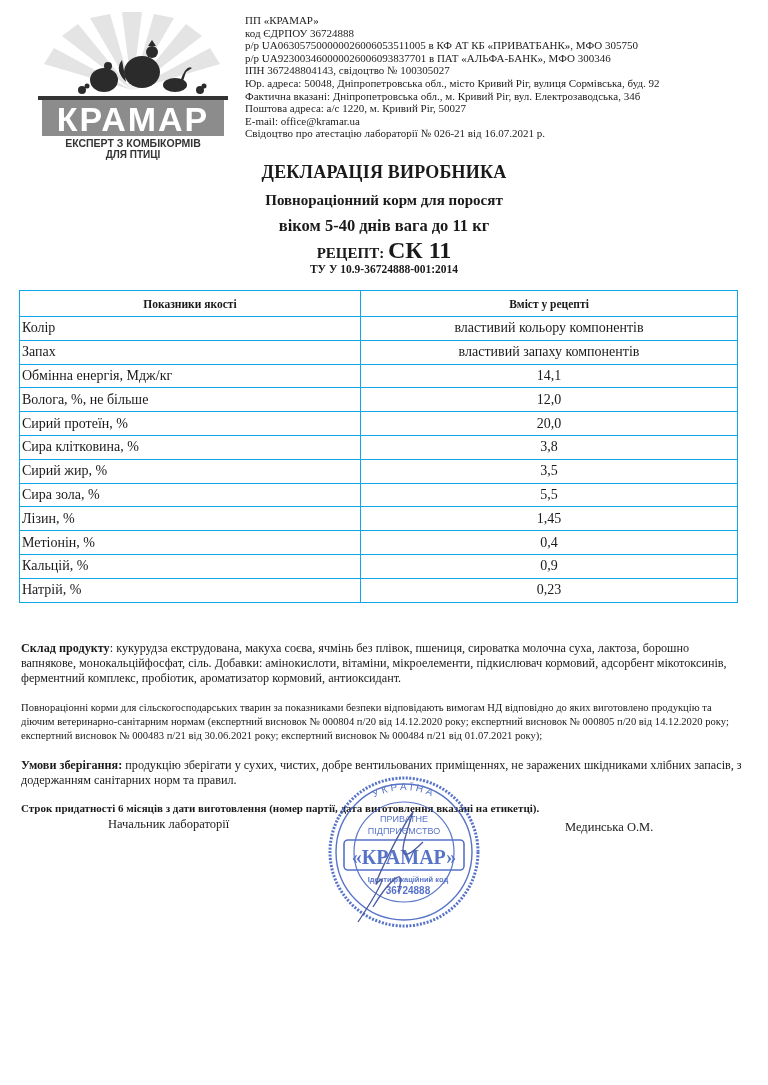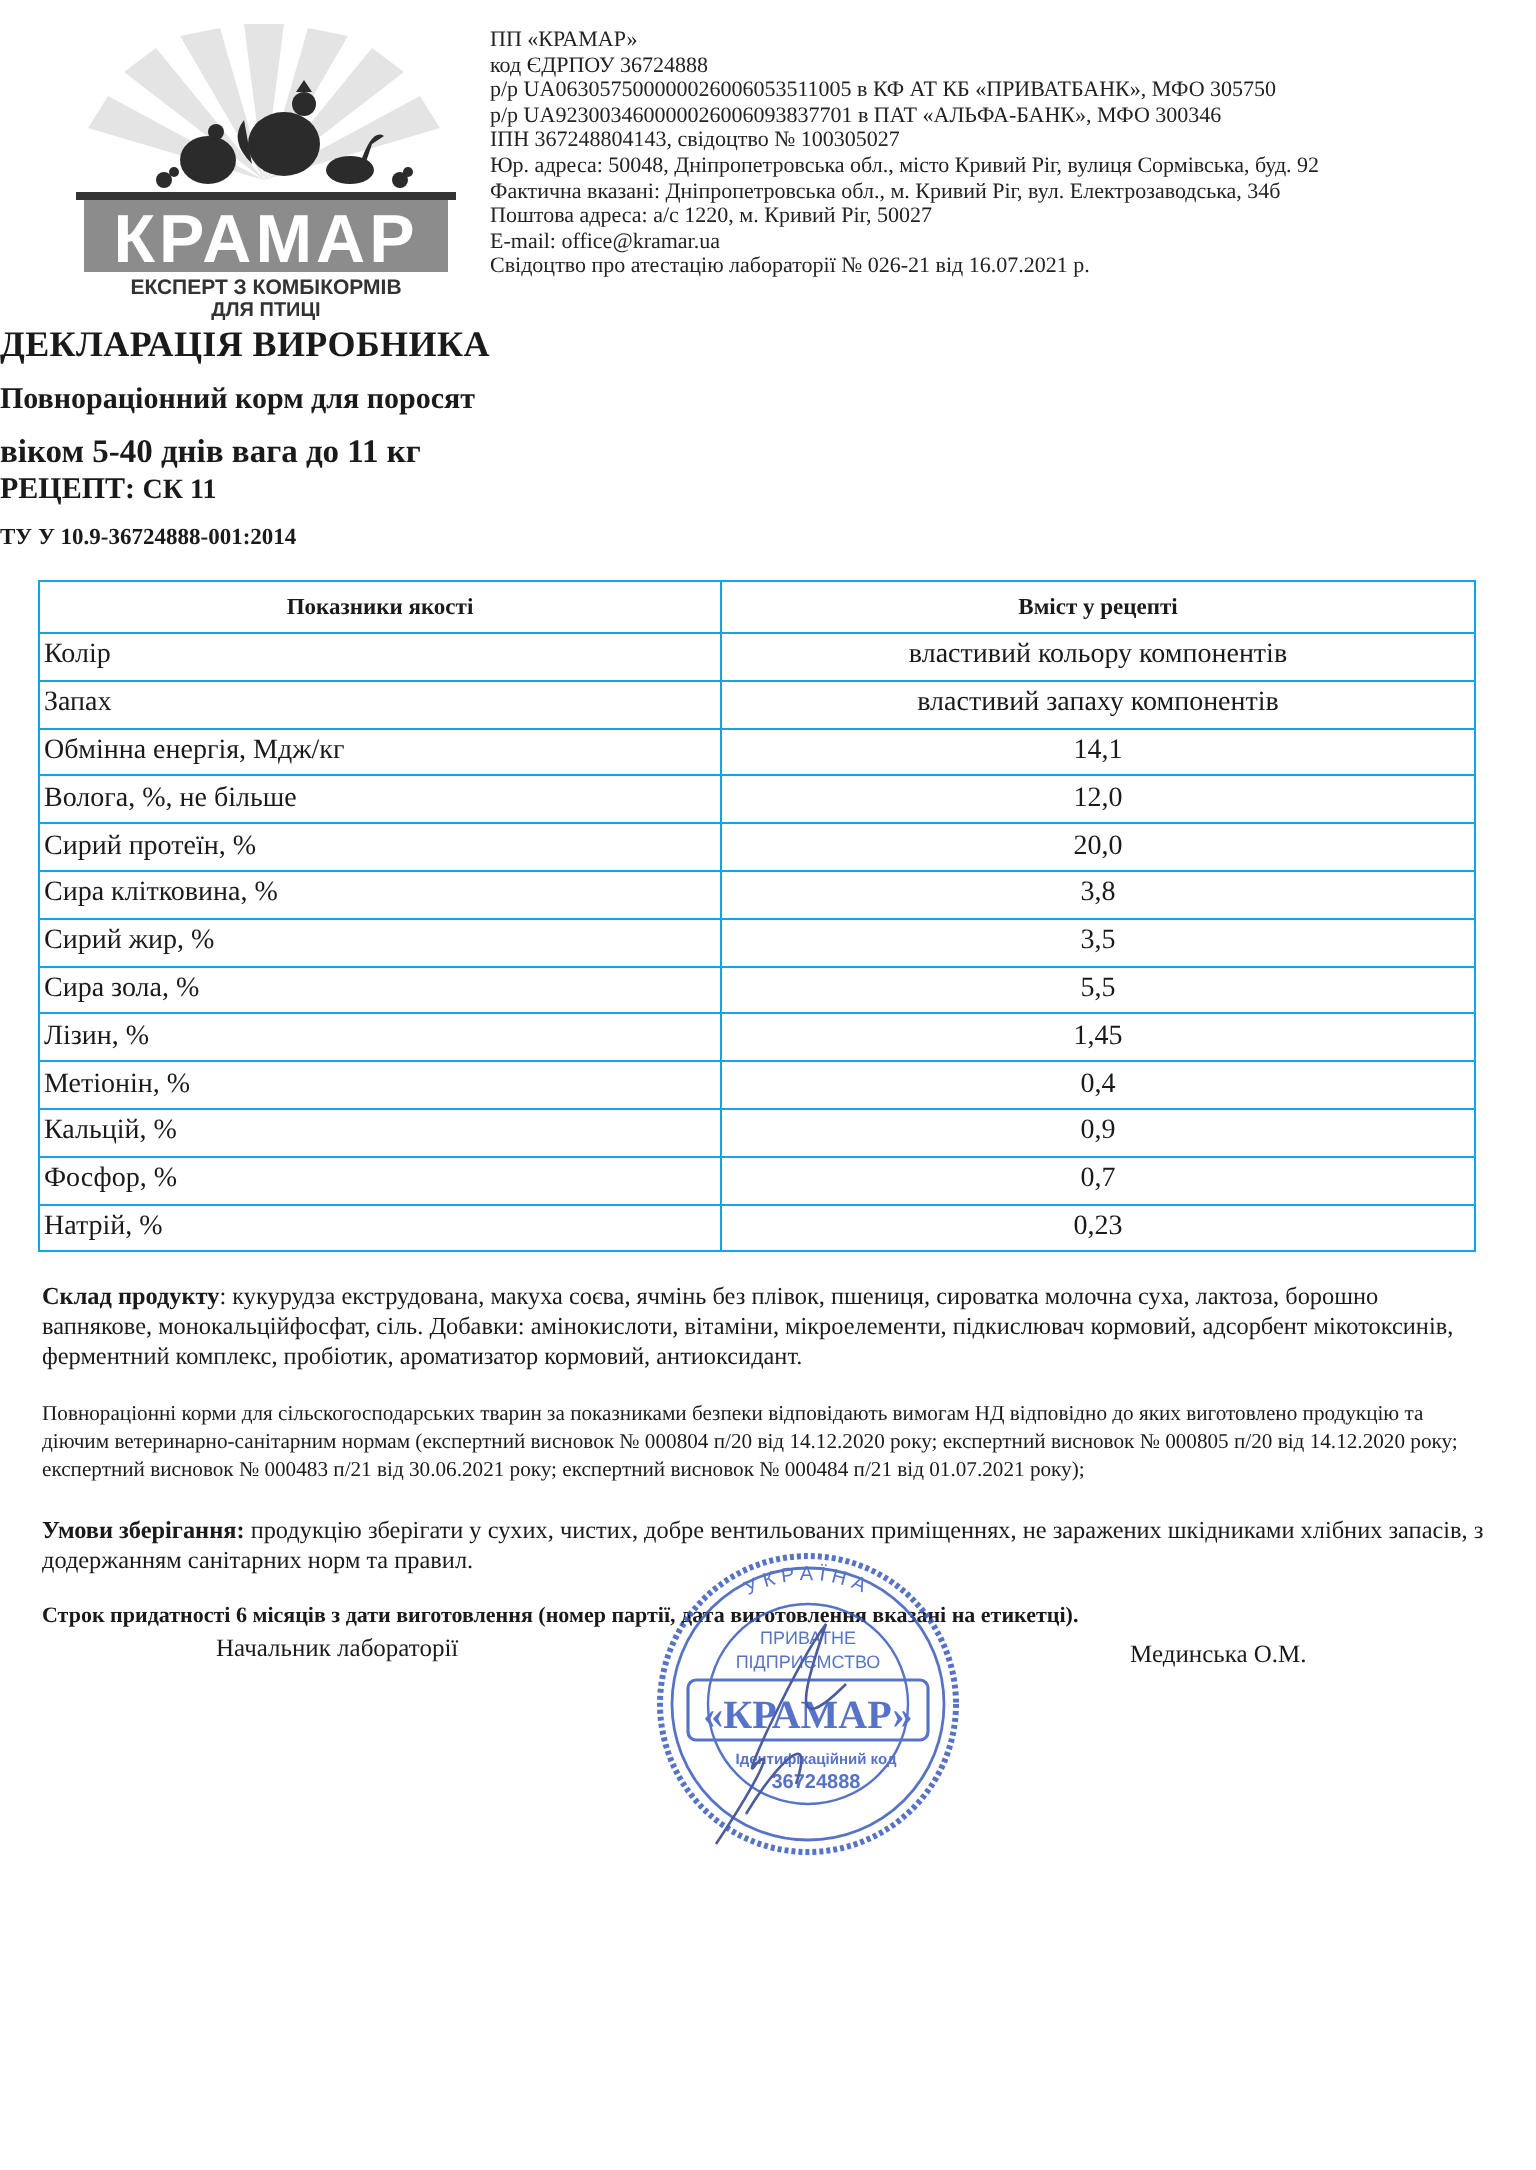--- a/index.html
+++ b/index.html
@@ -8,26 +8,26 @@
   .abs { position: absolute; }
 
   
   .logo { left: 30px; top: 10px; width: 205px; height: 150px; }
   .logo svg { width: 100%; height: 100%; }
 
   
   .letterhead { left: 245px; top: 14px; width: 510px; font-size: 11px; line-height: 12.6px; color: #222; }
   .letterhead div { white-space: nowrap; }
 
-  .title { left: 0; width: 768px; text-align: left; font-weight: bold; }
+  .title { left: 0; width: 768px; text-align: center; font-weight: bold; }
   .decl-title { top: 162px; font-size: 18px; letter-spacing: 0.2px; }
   .prod1 { top: 192px; font-size: 15px; }
   .prod2 { top: 216px; font-size: 16.5px; }
   .recipe { top: 237px; font-size: 15px; }
-  .recipe .code { font-size: 14px; }
+  .recipe .code { font-size: 24px; }
   .tu { top: 263px; font-size: 11.5px; }
 
   
   table.qt { position: absolute; left: 19px; top: 290px; width: 719px; border-collapse: collapse;
              font-size: 14px; }
   table.qt td, table.qt th { border: 1px solid #0ea5e9; padding: 0 2px; height: 22.8px; }
   table.qt th { font-size: 11.5px; font-weight: bold; height: 25px; }
   table.qt td.c1 { width: 336px; text-align: left; }
   table.qt td.c2 { text-align: center; }
 
@@ -148,24 +148,20 @@
         <td class="c1">Лізин, %</td>
         <td class="c2">1,45</td>
       </tr>
     <tr>
         <td class="c1">Метіонін, %</td>
         <td class="c2">0,4</td>
       </tr>
     <tr>
         <td class="c1">Кальцій, %</td>
         <td class="c2">0,9</td>
-      </tr>
-    <tr>
-        <td class="c1">Фосфор, %</td>
-        <td class="c2">0,7</td>
       </tr>
     <tr>
         <td class="c1">Натрій, %</td>
         <td class="c2">0,23</td>
       </tr>
   </tbody>
 </table>
 
 <div class="abs para composition"><b>Склад продукту</b><span>: кукурудза екструдована, макуха соєва, ячмінь без плівок, пшениця, сироватка молочна суха, лактоза, борошно вапнякове, монокальційфосфат, сіль. Добавки: амінокислоти, вітаміни, мікроелементи, підкислювач кормовий, адсорбент мікотоксинів, ферментний комплекс, пробіотик, ароматизатор кормовий, антиоксидант.</span></div>
 

